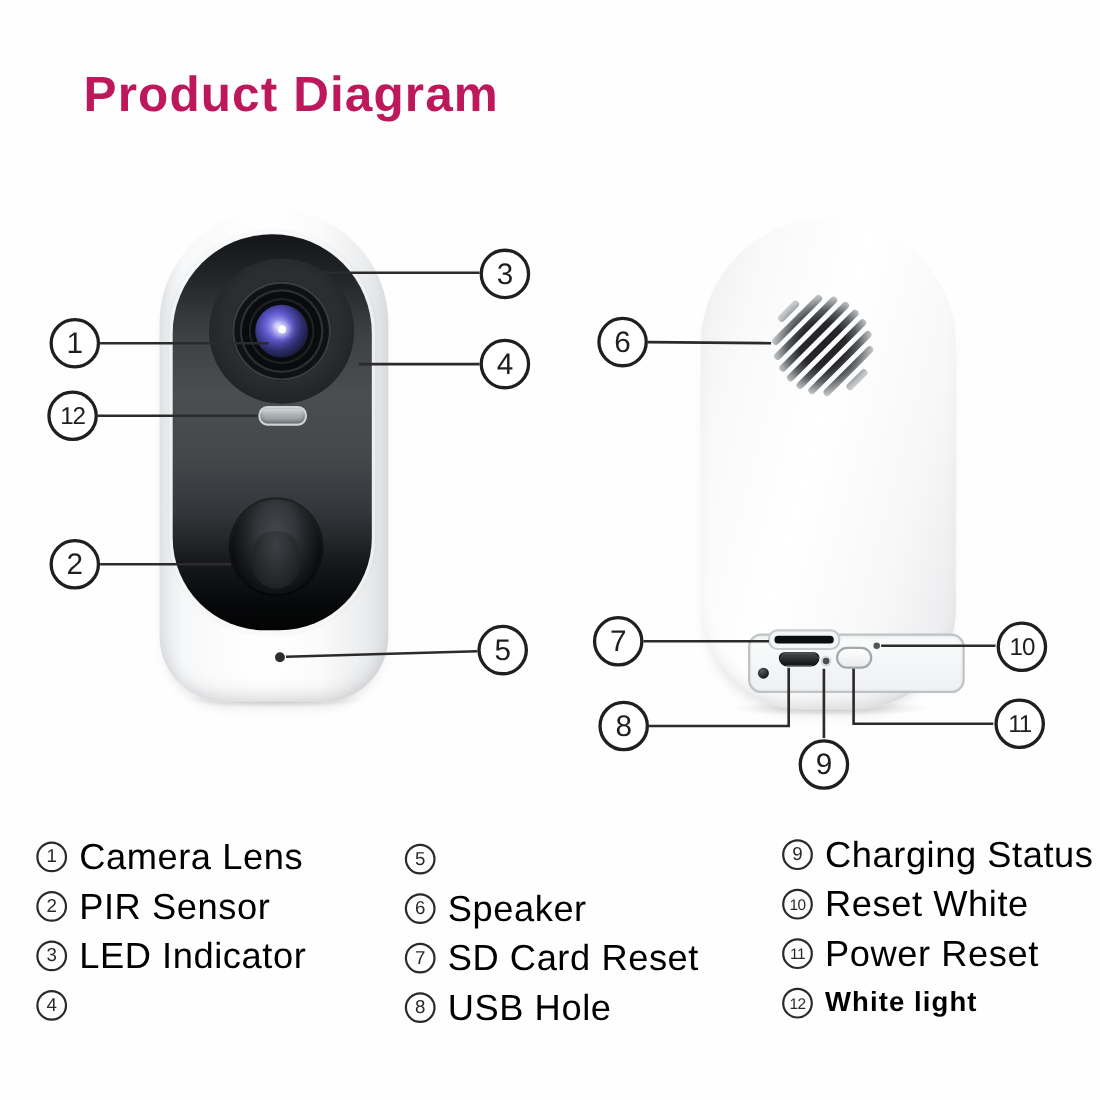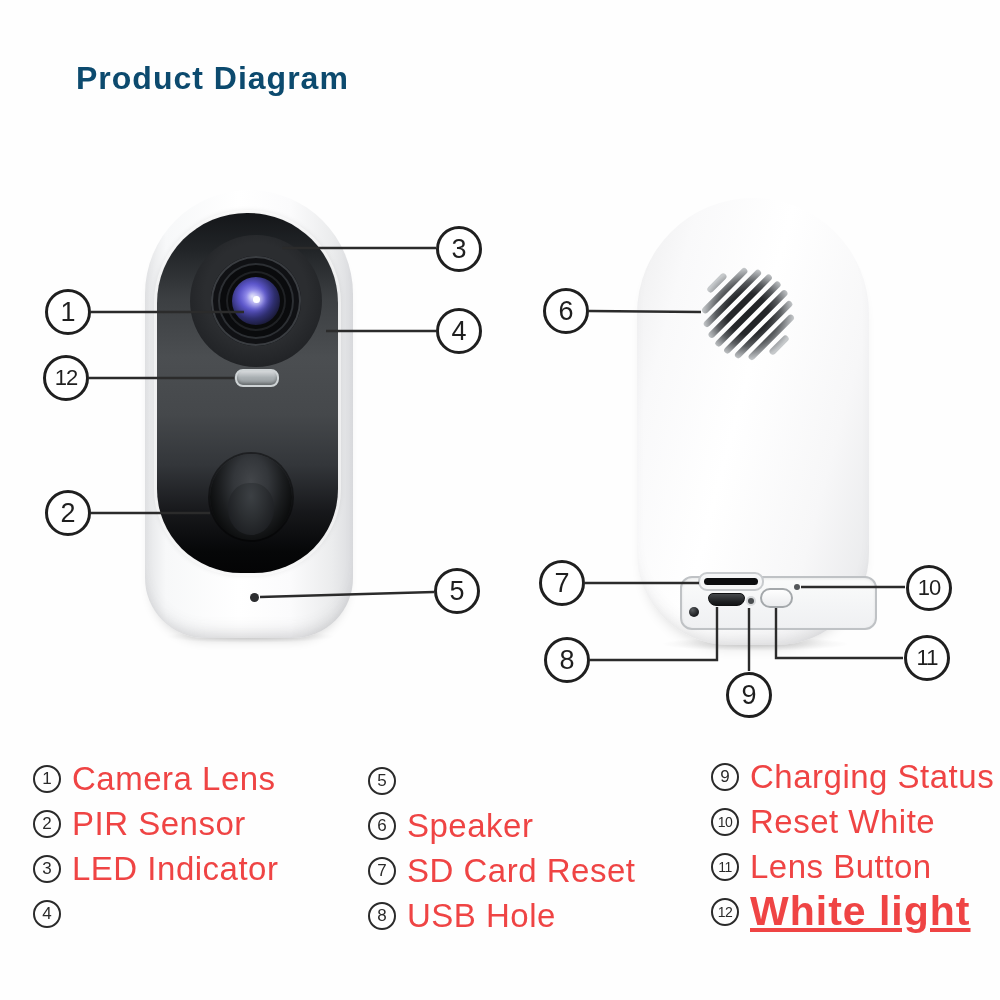--- a/index.html
+++ b/index.html
@@ -1,21 +1,21 @@
 <!DOCTYPE html>
 <html><head>
 <meta charset="utf-8">
 <style>
   html,body{margin:0;padding:0;background:#fff;}
   .stage{position:relative;width:1000px;height:1000px;background:#fefefe;overflow:hidden;
          font-family:"Liberation Sans",sans-serif;color:#1f1f1f;}
 
   
-  .title{position:absolute;left:76px;top:60px;font-size:32px;font-weight:700;
-         letter-spacing:1px;color:#0c4a6e;}
+  .title{position:absolute;left:76px;top:60px;font-size:45px;font-weight:700;
+         letter-spacing:1px;color:#be185d;}
 
   
   .front-body{position:absolute;left:145px;top:190px;width:208px;height:448px;
       border-radius:104px 104px 60px 60px;
       background:linear-gradient(to right,#e3e4e6 0%,#f7f8f9 10%,#ffffff 45%,#fbfbfc 70%,#ebeced 90%,#dcdde0 100%);
       box-shadow:inset 0 -14px 18px -12px rgba(70,70,75,.28), 0 8px 12px -7px rgba(0,0,0,.18);
       z-index:1;}
   .front-panel{position:absolute;left:12px;top:23px;width:181px;height:360px;
       border-radius:90px 90px 84px 84px;
       background:linear-gradient(180deg,#141619 0%,#212427 10%,#3c3f42 24%,#4b4e51 40%,#45484b 56%,#33363a 70%,#17181b 83%,#060708 94%,#040405 100%);
@@ -74,22 +74,22 @@
       font-size:27px;color:#1f1f1f;z-index:4;}
   .co.two{font-size:22px;letter-spacing:-1px;}
 
   
   .legend-col{position:absolute;z-index:4;}
   .legend-row{display:flex;align-items:center;gap:11px;height:45px;}
   .lnum{flex:0 0 auto;width:28px;height:28px;border:2px solid #2a2a2a;border-radius:50%;
       box-sizing:border-box;display:flex;align-items:center;justify-content:center;
       font-size:17px;color:#2a2a2a;}
   .lnum.small{font-size:14px;letter-spacing:-.5px;}
-  .llabel{font-size:33px;color:#ef4444;letter-spacing:.5px;white-space:nowrap;}
-  .llabel.bold{font-weight:700;font-size:41px;letter-spacing:1px;text-decoration:underline;}
+  .llabel{font-size:33px;color:#000000;letter-spacing:.5px;white-space:nowrap;}
+  .llabel.bold{font-weight:700;font-size:25px;letter-spacing:1px;}
 </style>
 </head>
 <body>
 
 <div class="stage">
 
   <div class="title">Product Diagram</div>
 
   <div class="shadow" style="left:165px;top:630px;width:170px;height:13px;"></div>
   <div class="shadow" style="left:660px;top:637px;width:190px;height:14px;"></div>
@@ -261,21 +261,21 @@
     <div class="legend-row">
       <span class="lnum small">
           <span>10</span>
         </span>
       <span class="llabel">Reset White</span>
     </div>
     <div class="legend-row">
       <span class="lnum small">
           <span>11</span>
         </span>
-      <span class="llabel">Lens Button</span>
+      <span class="llabel">Power Reset</span>
     </div>
     <div class="legend-row">
       <span class="lnum small">
           <span>12</span>
         </span>
       <span class="llabel bold">White light</span>
     </div>
   </div>
 
 </div>

